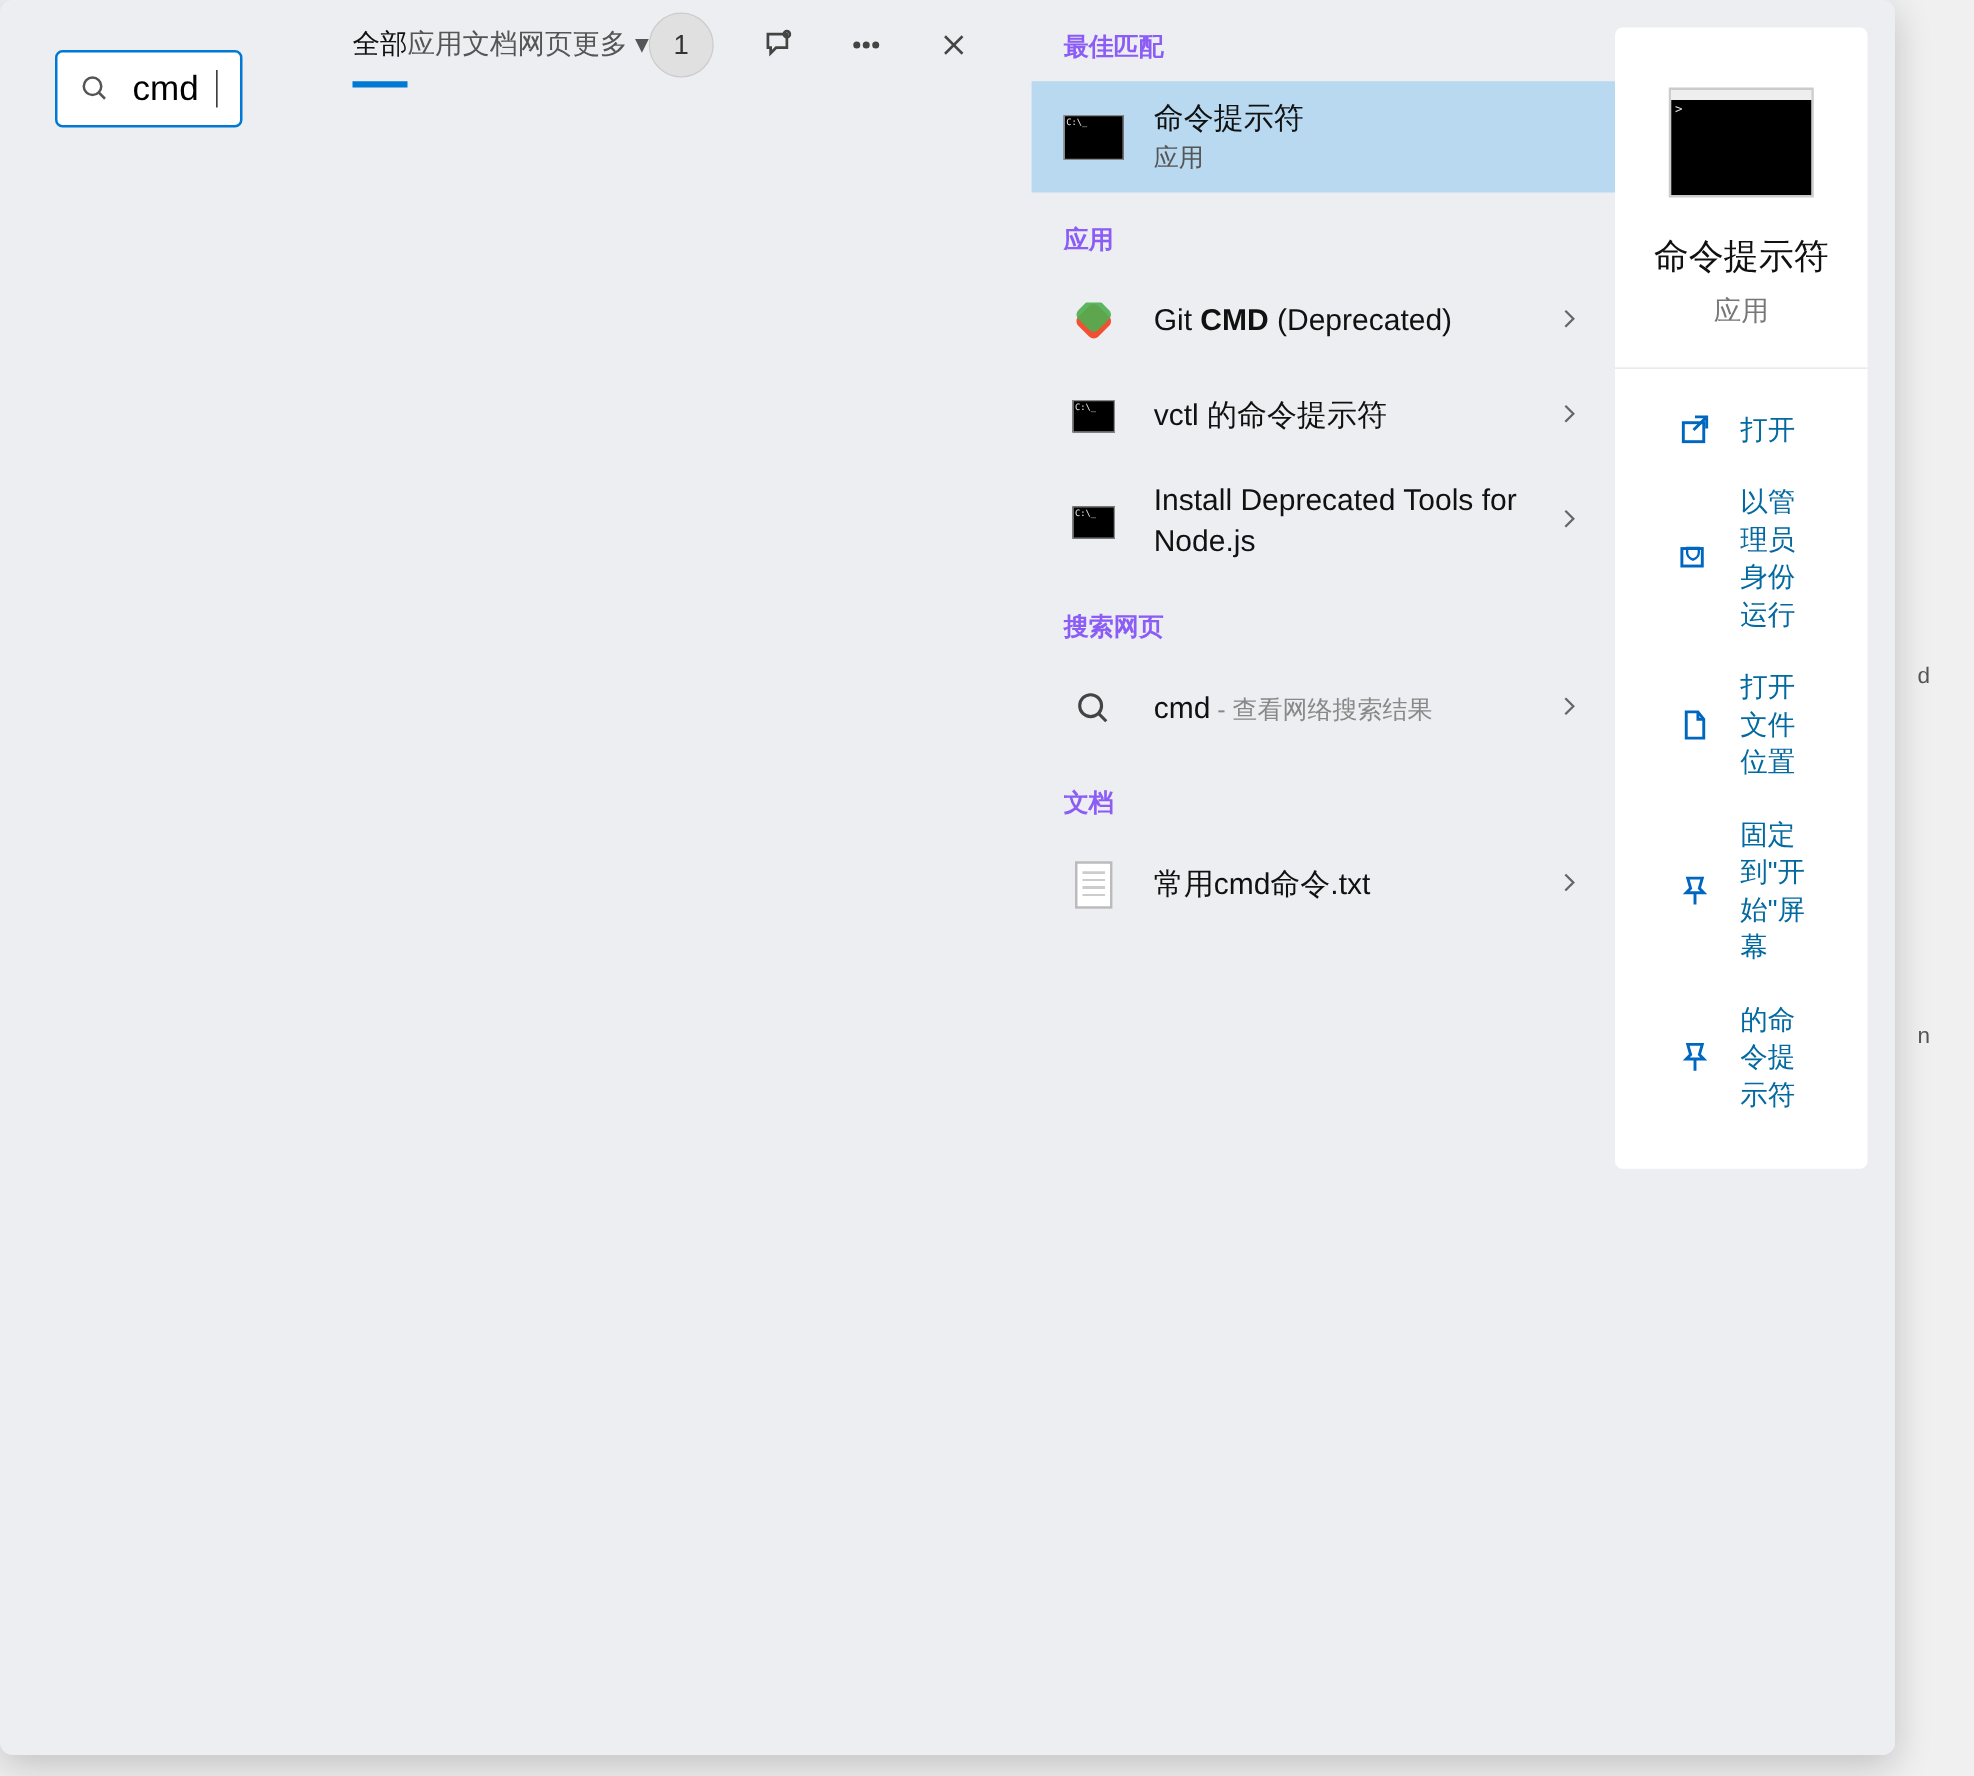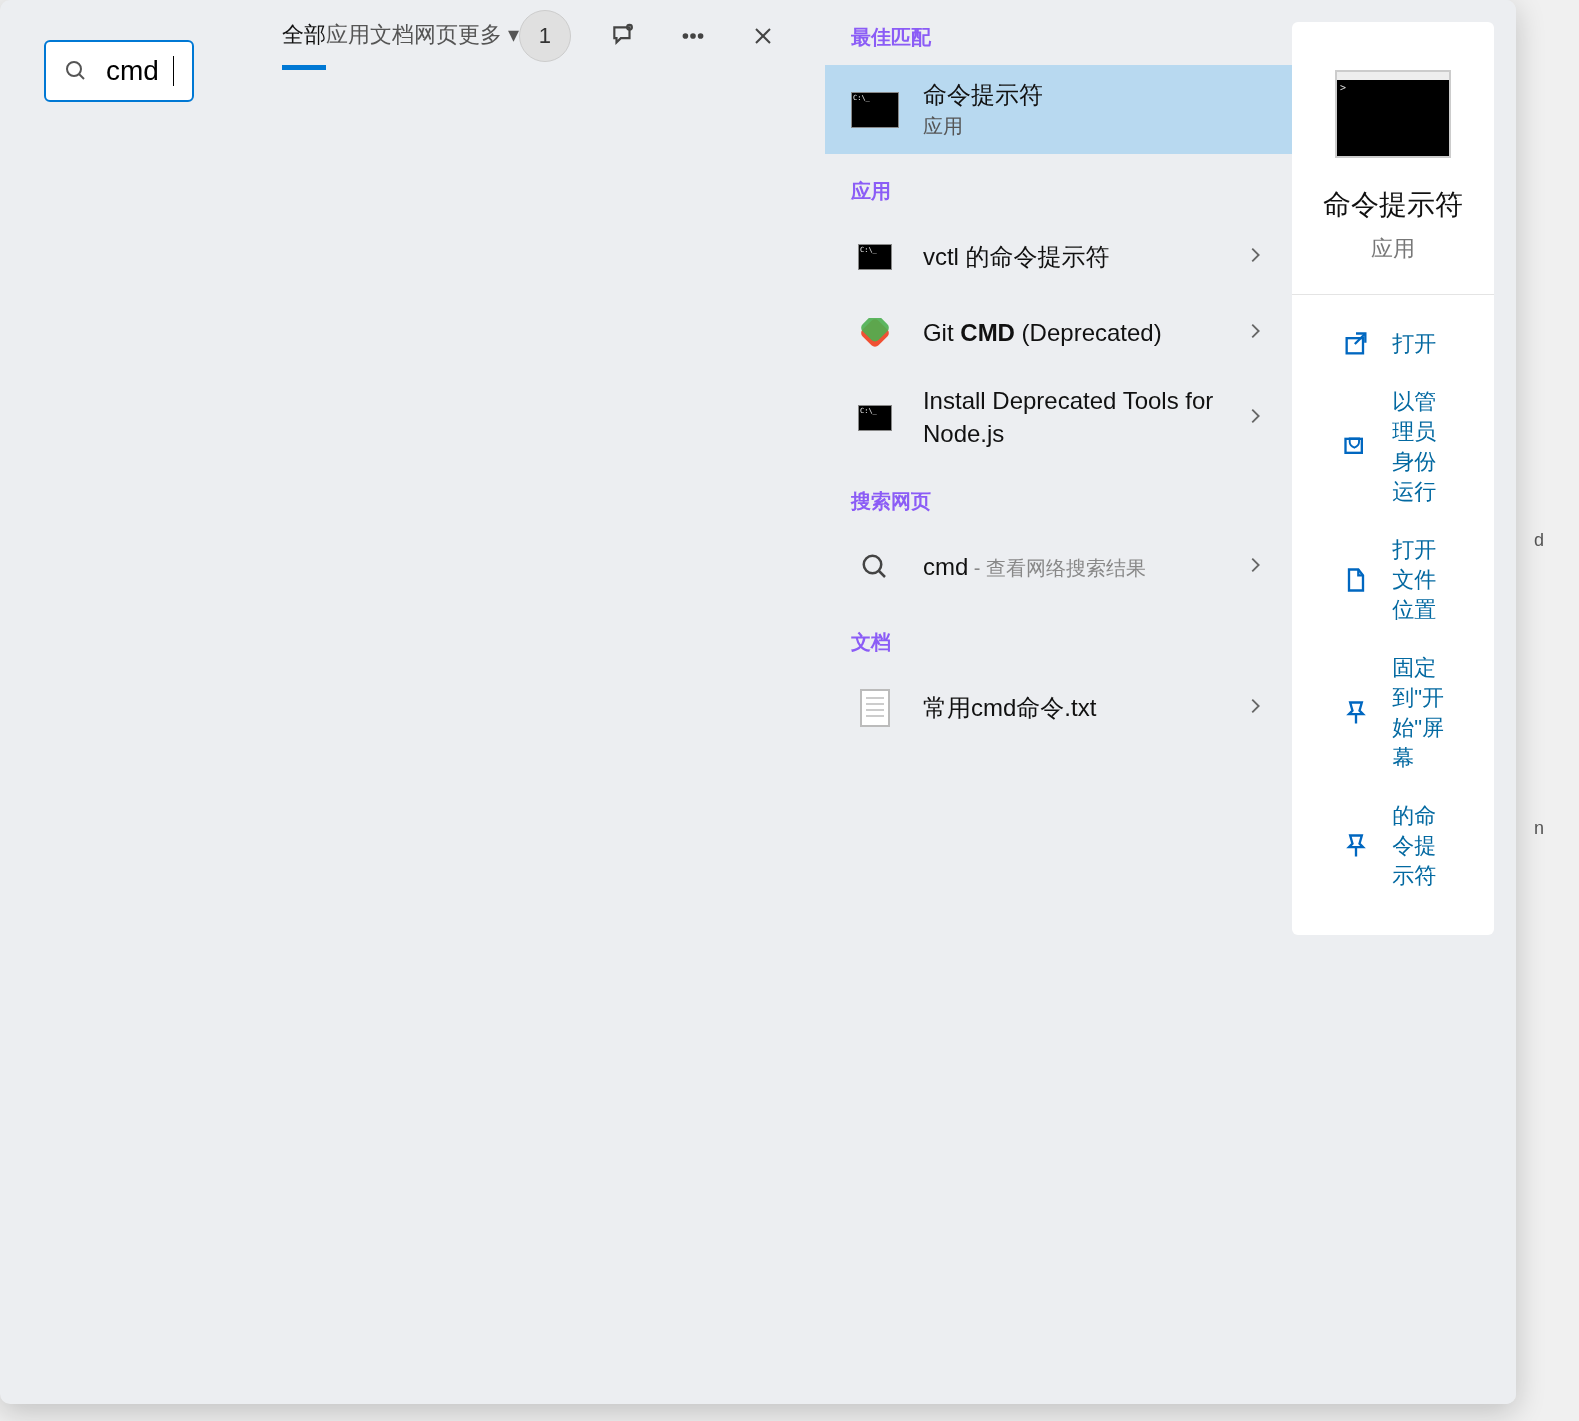--- a/index.html
+++ b/index.html
@@ -343,41 +343,41 @@
         <div class="result-text">
           <div class="result-title">命令提示符</div>
           <div class="result-sub">应用</div>
         </div>
       </div>
 
       <div class="section-header">应用</div>
 
       <div class="result-item">
         <div class="result-icon">
-            <div class="cmd-thumb small"></div>
-          </div>
-        <div class="result-text">
-          <div class="result-title">vctl 的命令提示符</div>
-        </div>
-        <div class="chev-right"><svg viewBox="0 0 24 24" width="22" height="22" stroke="currentColor" fill="none" stroke-width="2">
-              <polyline points="9 5 16 12 9 19"></polyline>
-            </svg></div>
-      </div>
-
-      <div class="result-item">
-        <div class="result-icon">
           <div class="git-ico">
               <svg viewBox="0 0 24 24" width="30" height="30">
                 <rect x="3" y="3" width="18" height="18" rx="4" transform="rotate(45 12 12)" fill="#f05033"></rect>
                 <rect x="3" y="3" width="18" height="18" rx="4" transform="rotate(45 12 12) translate(-3 -3)" fill="#4caf50" opacity="0.9"></rect>
               </svg>
             </div>
         </div>
         <div class="result-text">
           <div class="result-title"><span>Git </span><b>CMD</b><span> (Deprecated)</span></div>
+        </div>
+        <div class="chev-right"><svg viewBox="0 0 24 24" width="22" height="22" stroke="currentColor" fill="none" stroke-width="2">
+              <polyline points="9 5 16 12 9 19"></polyline>
+            </svg></div>
+      </div>
+
+      <div class="result-item">
+        <div class="result-icon">
+            <div class="cmd-thumb small"></div>
+          </div>
+        <div class="result-text">
+          <div class="result-title">vctl 的命令提示符</div>
         </div>
         <div class="chev-right"><svg viewBox="0 0 24 24" width="22" height="22" stroke="currentColor" fill="none" stroke-width="2">
               <polyline points="9 5 16 12 9 19"></polyline>
             </svg></div>
       </div>
 
       <div class="result-item">
         <div class="result-icon">
             <div class="cmd-thumb small"></div>
           </div>

